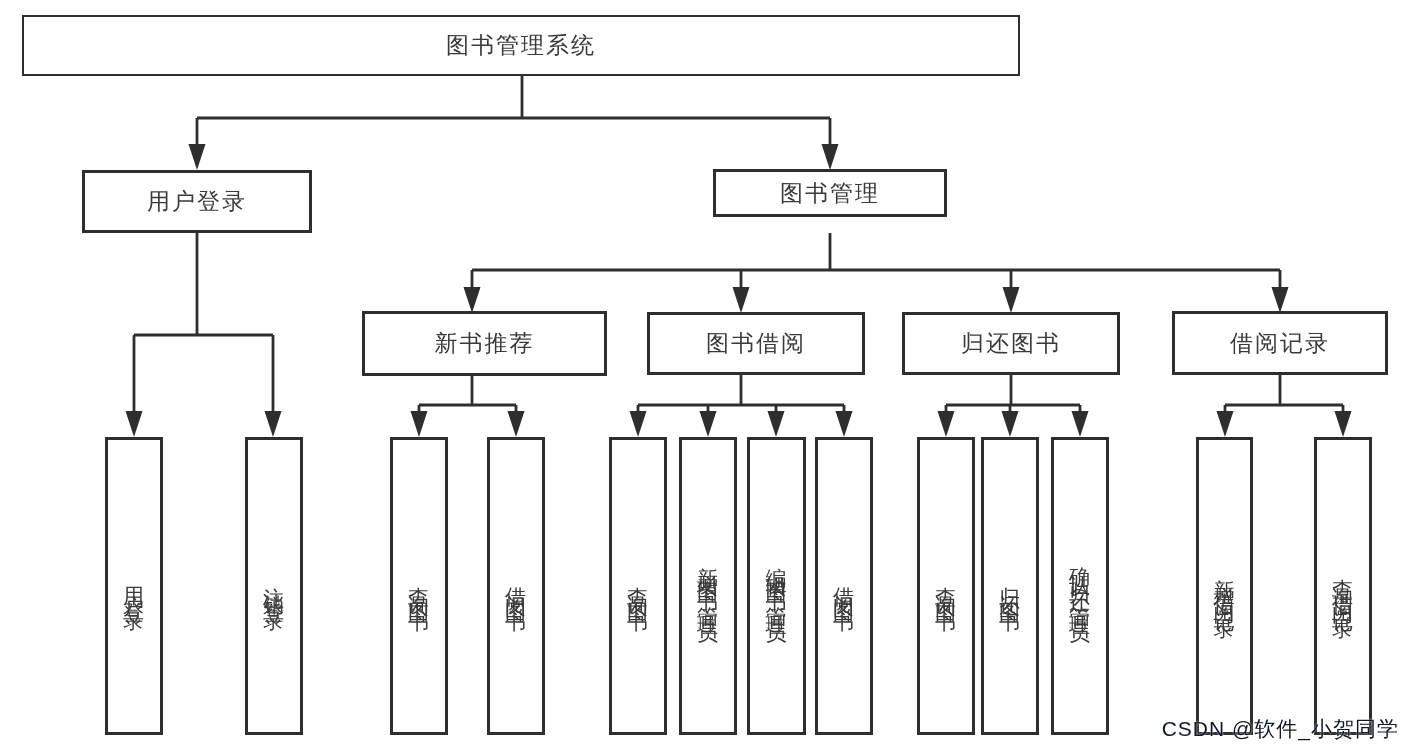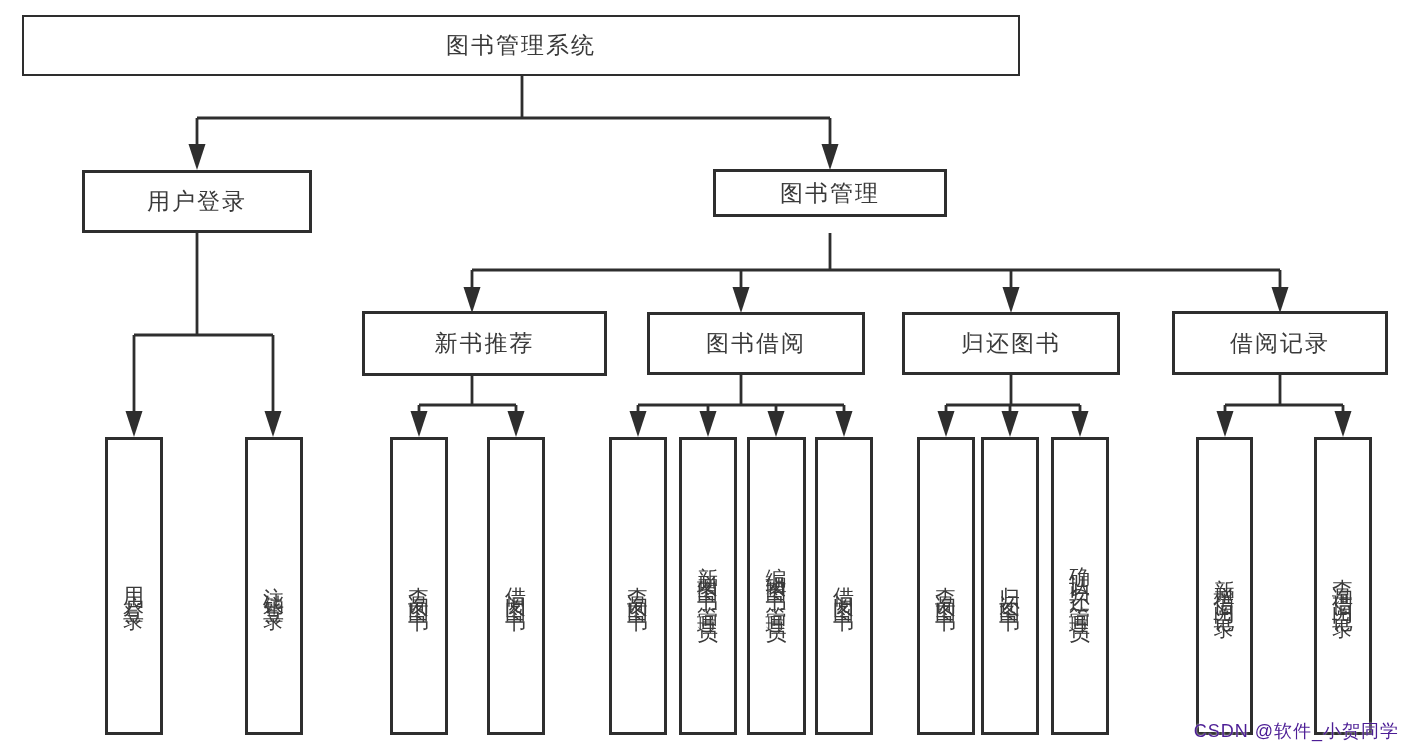--- a/index.html
+++ b/index.html
@@ -31,22 +31,22 @@
     text-orientation:mixed;
     font-size:21px;
     letter-spacing:8px;
     line-height:1;
     white-space:nowrap;
   }
   .watermark{
     position:absolute;
     right:6px;bottom:4px;
     z-index:3;
-    font-size:18px;
-    color:#4c1d95;
+    font-size:21px;
+    color:#0f172a;
     text-shadow:0 0 2px #ffffff;
     letter-spacing:1px;
     white-space:nowrap;
   }
 </style>
 </head>
 <body>
 
 <div class="stage">
 

